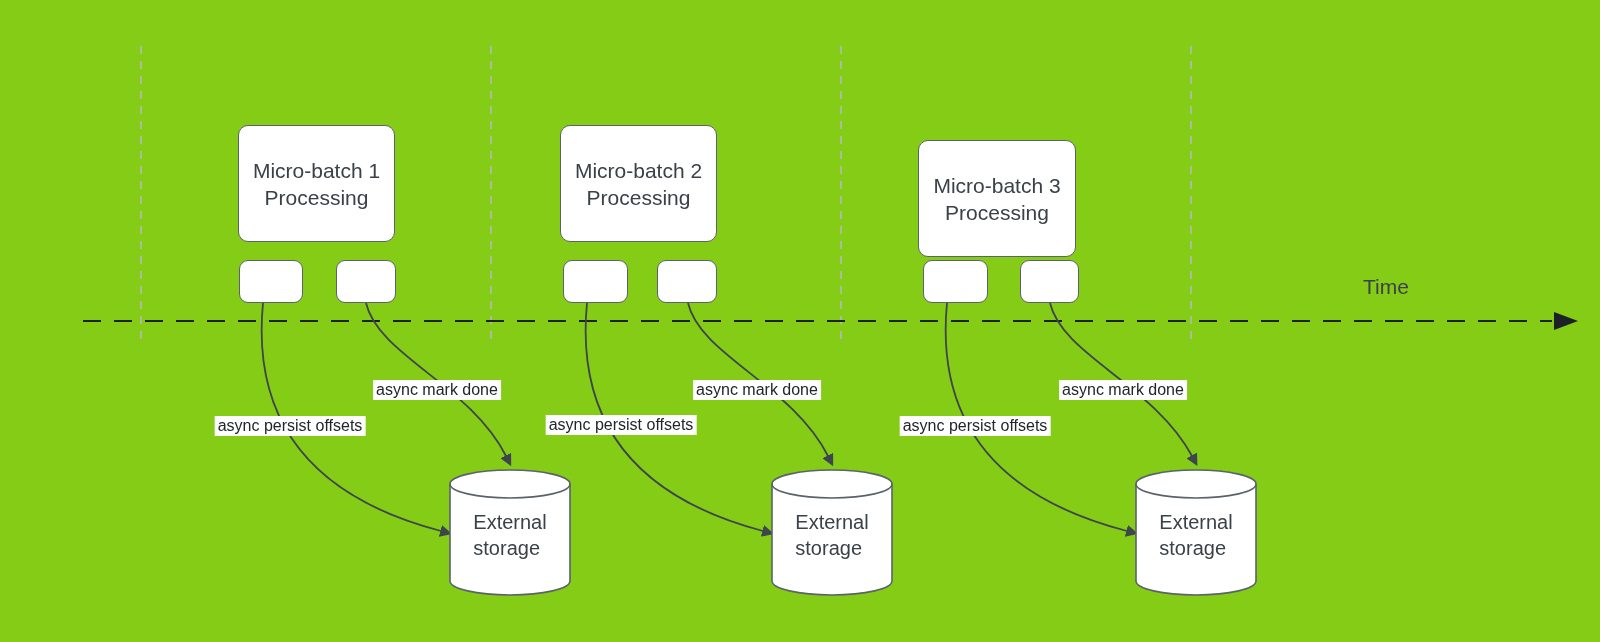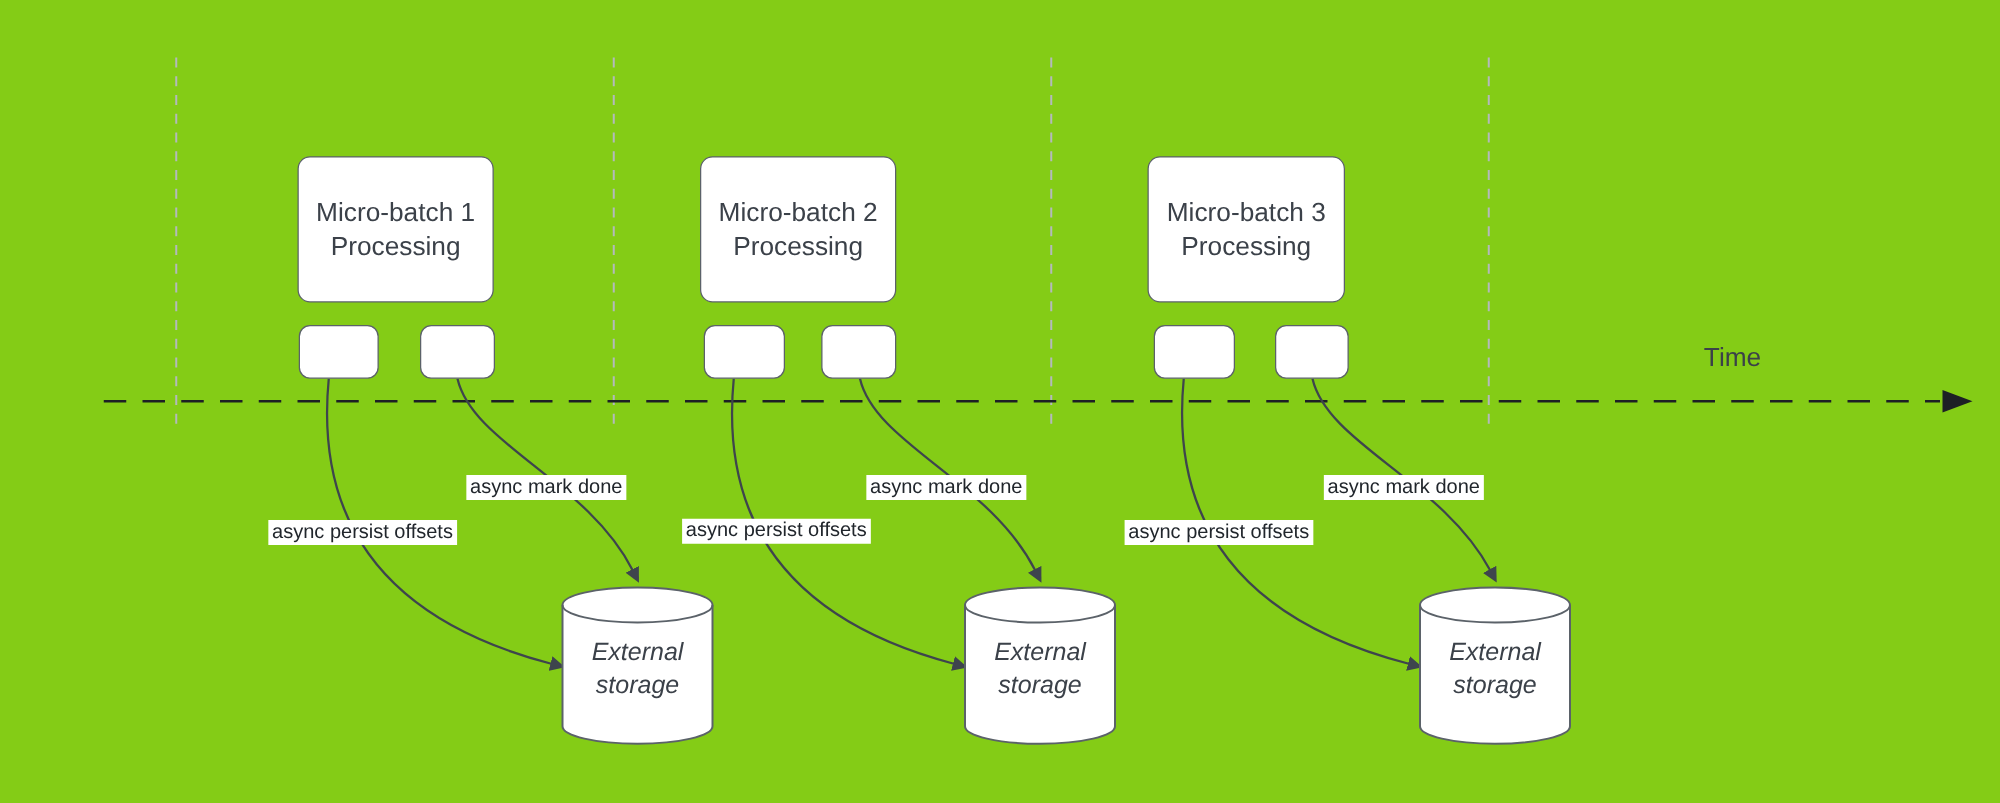--- a/index.html
+++ b/index.html
@@ -48,26 +48,24 @@
     font-weight: normal;
     font-size: 16px;
     color: #21262c;
     background: #ffffff;
     padding: 1px 3px;
     white-space: nowrap;
   }
   .cyl-label {
     position: absolute;
     transform: translate(-50%, -50%);
-    text-align: center;
     white-space: pre-line;
     font-size: 20px;
     line-height: 26px;
     color: #3b4149;
-    font-style: italic;
   }
   .time-label {
     position: absolute;
     transform: translate(-50%, -50%);
     font-size: 21px;
     color: #3b4149;
     white-space: nowrap;
     margin-top: 16px;
   }
 </style>
@@ -127,21 +125,21 @@
 
   <div class="main-box" style="left:560px; top:125px; width:157px; height:117px;text-align:center;">Micro-batch 2
 Processing</div>
   <div class="small-box" style="left:563px; top:260px; width:65px; height:43px;"></div>
   <div class="small-box" style="left:657px; top:260px; width:60px; height:43px;"></div>
   <div class="flow-label" style="left:621px; top:425px;">async persist offsets</div>
   <div class="flow-label" style="left:757px; top:390px;">async mark done</div>
   <div class="cyl-label" style="left:832px; top:535px;">External
 storage</div>
 
-  <div class="main-box" style="left:918px; top:125px; width:158px; height:117px;">Micro-batch 3
+  <div class="main-box" style="left:918px; top:140px; width:158px; height:117px;">Micro-batch 3
 Processing</div>
   <div class="small-box" style="left:923px; top:260px; width:65px; height:43px;"></div>
   <div class="small-box" style="left:1020px; top:260px; width:59px; height:43px;"></div>
   <div class="flow-label" style="left:975px; top:426px;">async persist offsets</div>
   <div class="flow-label" style="left:1123px; top:390px;">async mark done</div>
   <div class="cyl-label" style="left:1196px; top:535px;">External
 storage</div>
 
   <div class="time-label" style="left:1386px; top:271px;">Time</div>
 

